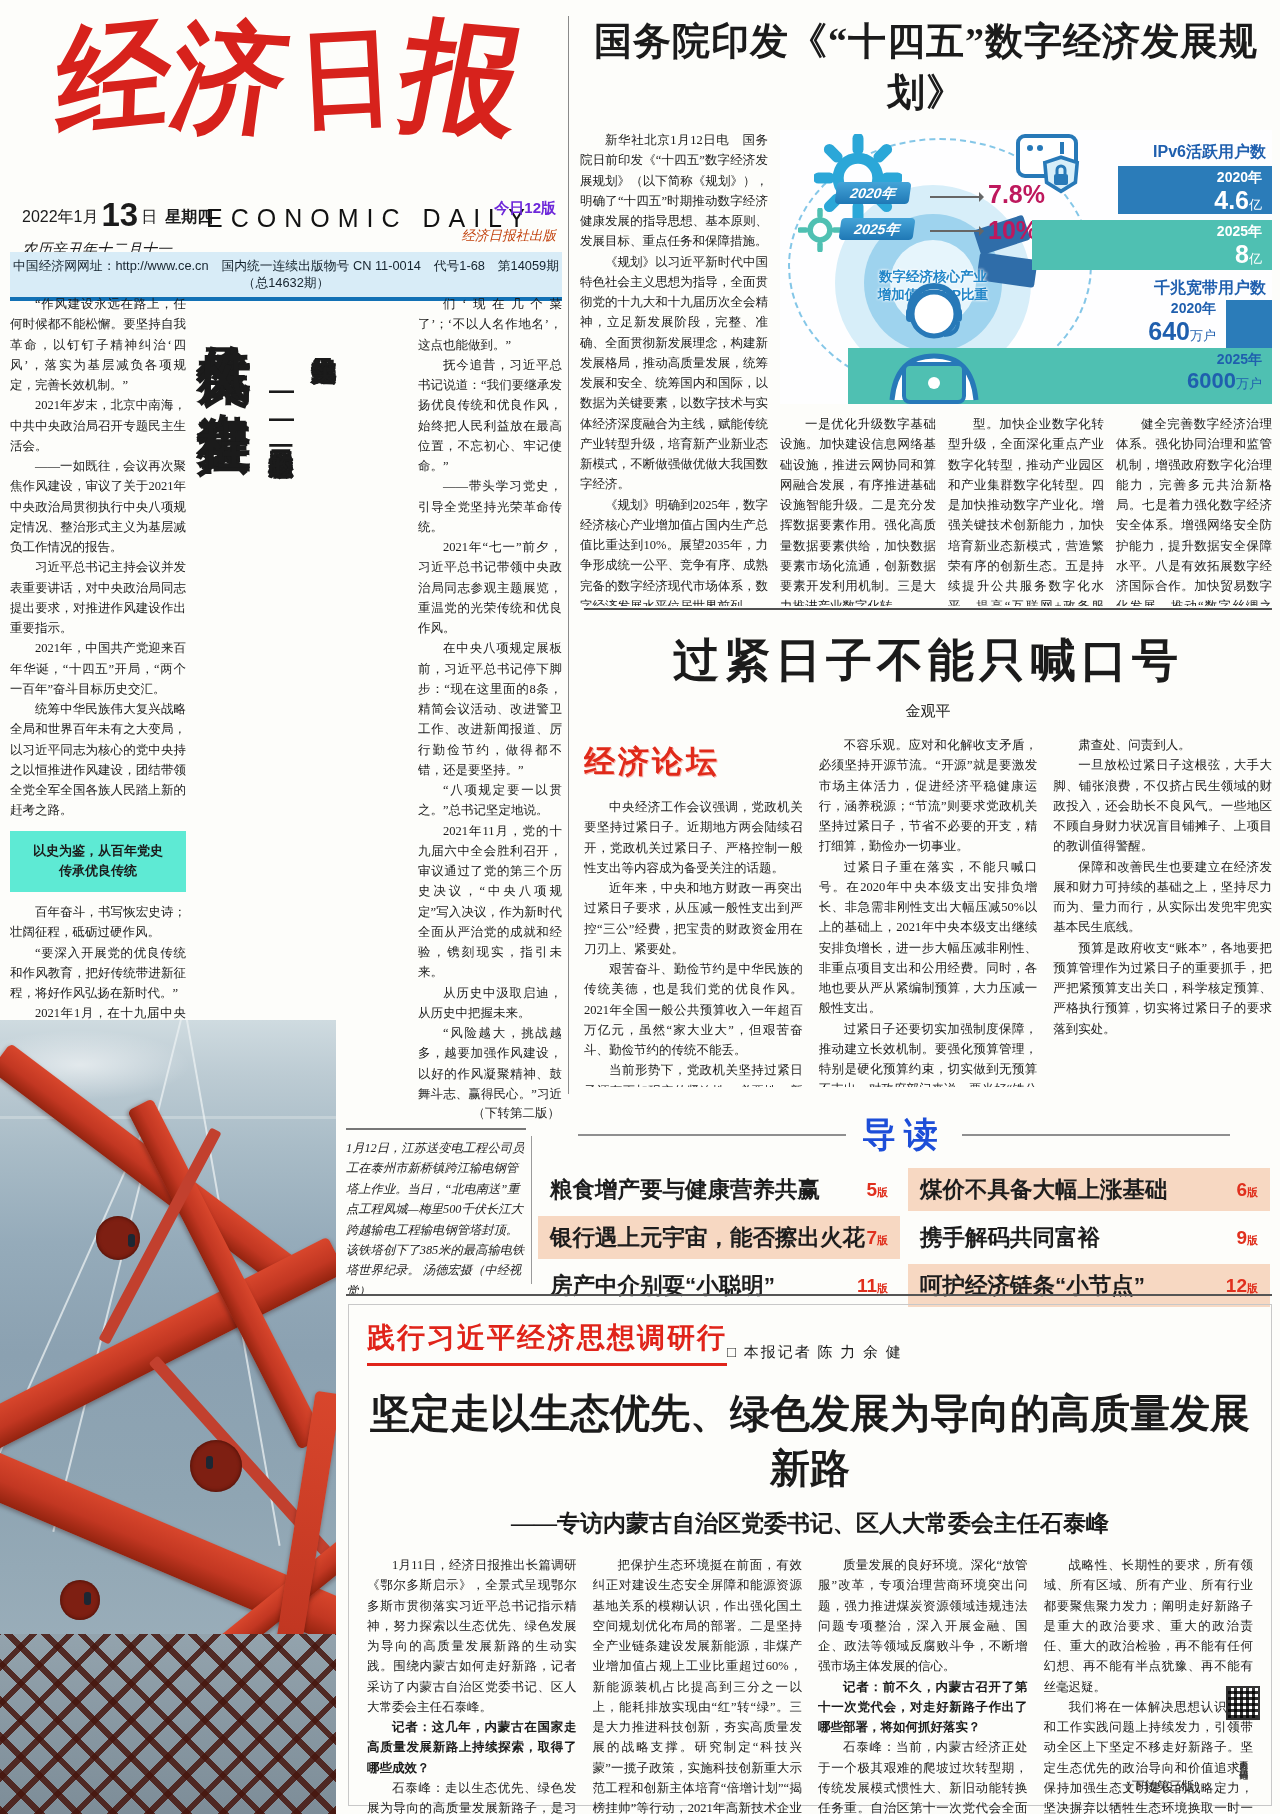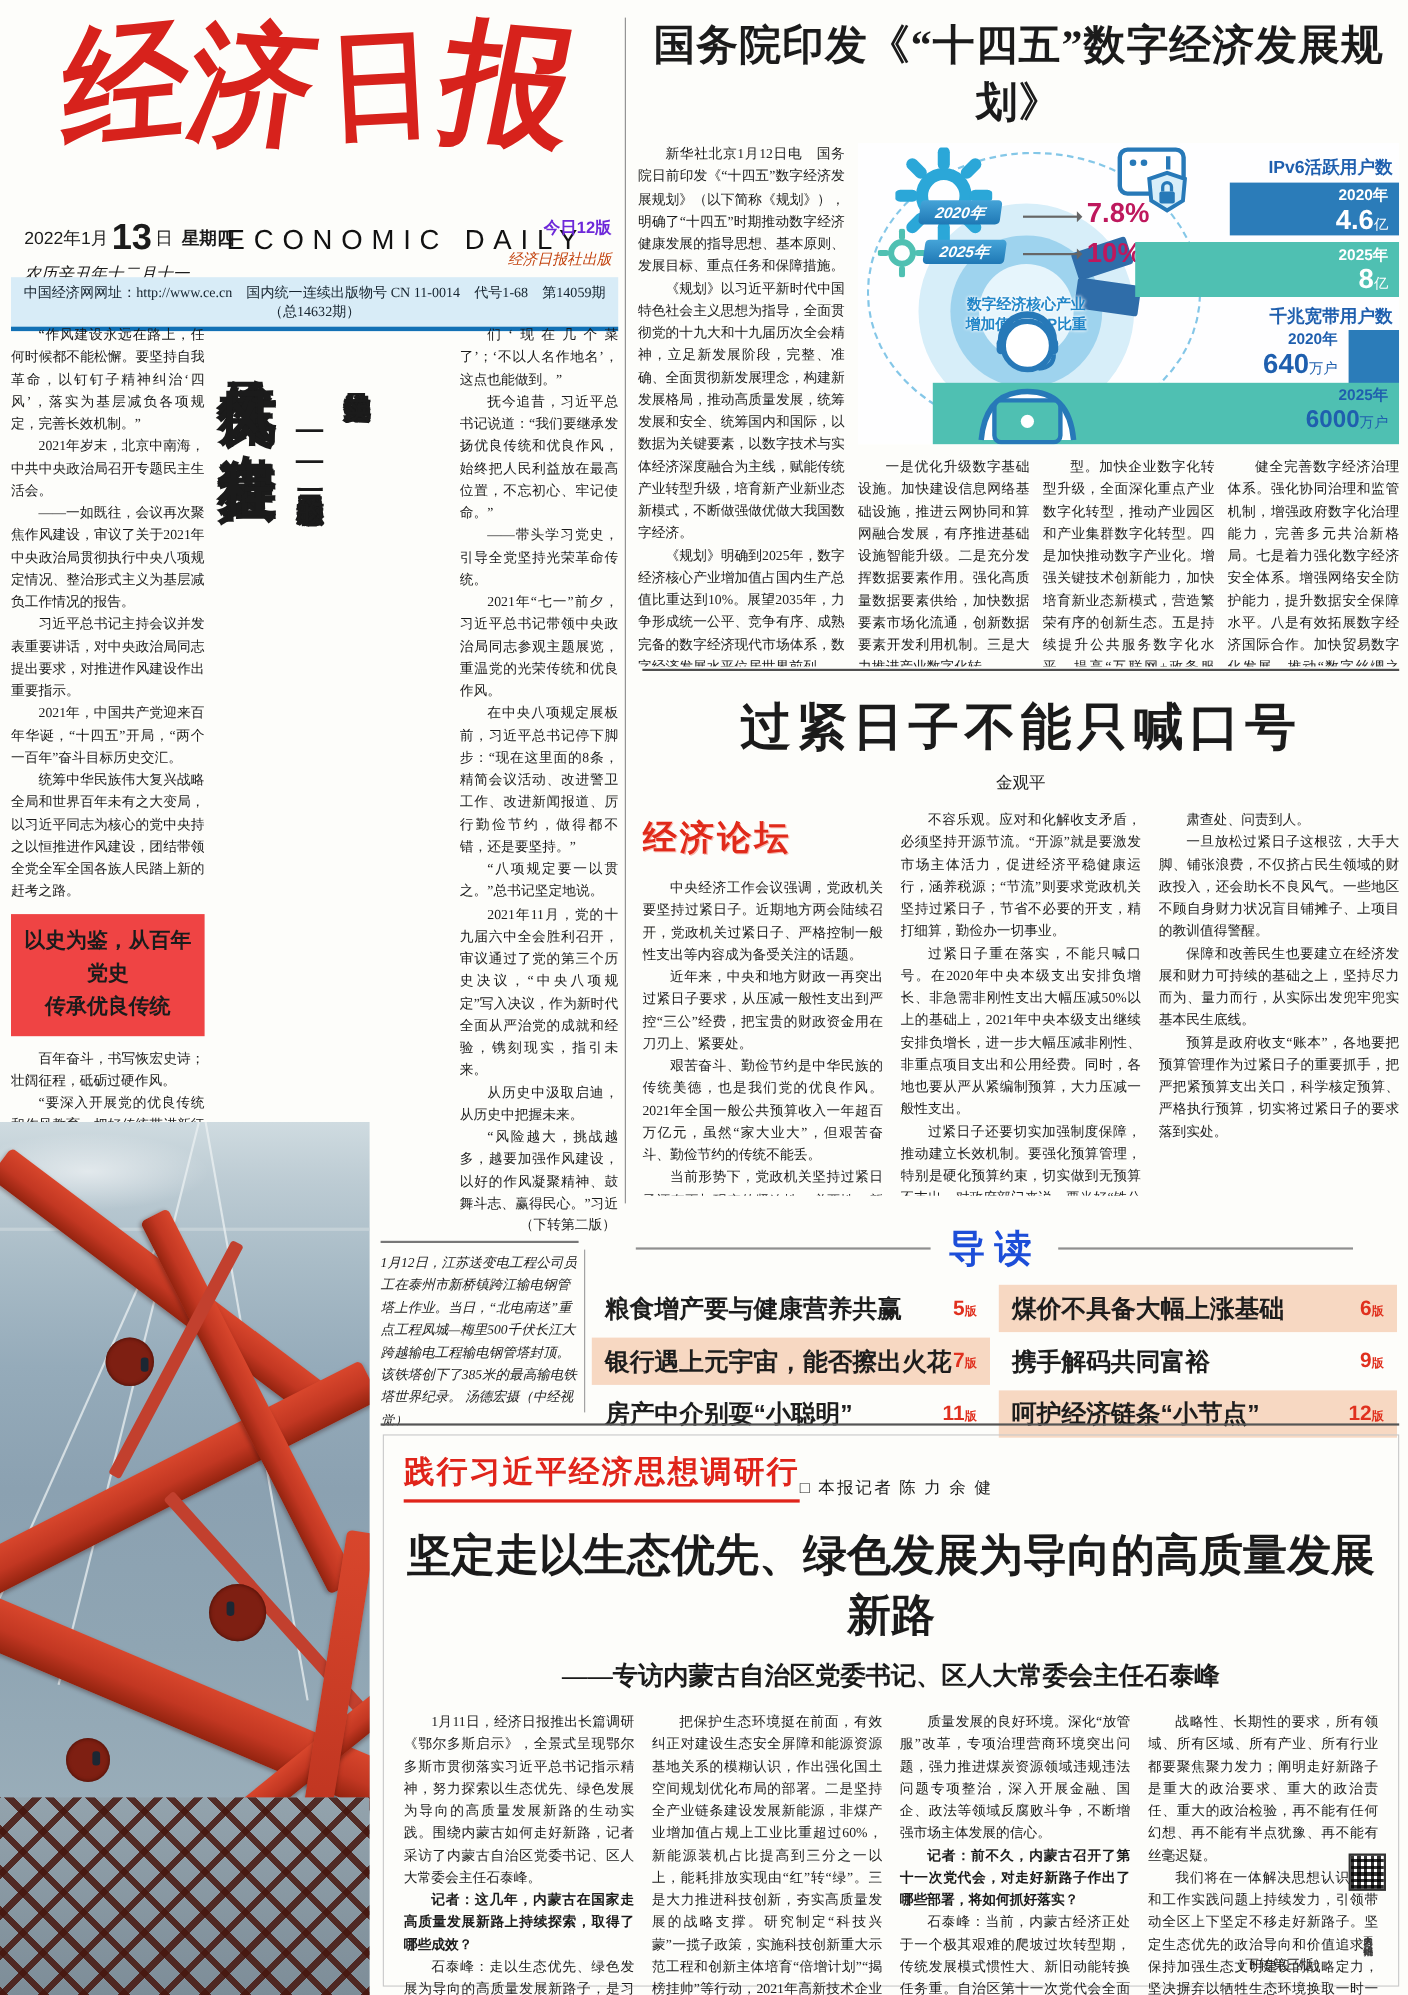--- a/index.html
+++ b/index.html
@@ -21,21 +21,21 @@
   .date-block .day{font-size:33px;font-weight:bold;vertical-align:-4px;padding:0 3px;}
   .date-block .wk{font-weight:bold;padding-left:8px;}
   .lunar{position:absolute;left:12px;top:234px;font-size:15px;font-style:italic;}
   .latin{position:absolute;left:196px;top:198px;font-family:"Liberation Sans",sans-serif;
          font-size:25px;letter-spacing:8px;color:#111;}
   .edition{position:absolute;right:6px;top:188px;text-align:right;line-height:1.9;}
   .edition .e1{font-family:"Liberation Sans",sans-serif;font-weight:bold;font-size:15px;color:#6d28d9;}
   .edition .e2{font-size:13.5px;color:#c2410c;font-style:italic;}
   .pub-bar{position:absolute;left:0;top:246px;width:100%;box-sizing:border-box;background:#d8ecf7;
            border-bottom:4px solid #1271b5;text-align:center;padding:6px 0 5px;
-           font-family:Liberation Serif, serif;font-size:12.8px;color:#15232e;}
+           font-family:Liberation Sans, sans-serif;font-size:12.8px;color:#15232e;}
 
   
   .vdiv1{position:absolute;left:568px;top:16px;width:1px;height:1078px;background:#8a8a8a;}
   .hline-forum{position:absolute;left:584px;top:608px;width:688px;height:2px;background:#4f4f4f;}
   .vdiv2{position:absolute;left:531px;top:1136px;width:1px;height:148px;background:#9a9a9a;}
   .hline-bottom{position:absolute;left:346px;top:1294px;width:926px;height:2px;background:#555;}
 
   
   .top-article{position:absolute;left:580px;top:14px;width:692px;height:592px;overflow:hidden;}
   .top-article h1{margin:2px 0 12px;text-align:center;font-size:38px;font-weight:900;
@@ -99,22 +99,22 @@
   .f-left{width:176px;flex:none;height:716px;}
   .f-mid{width:212px;flex:none;display:flex;flex-direction:row;gap:14px;padding-top:8px;height:730px;overflow:hidden;}
   .v-main{writing-mode:vertical-rl;text-orientation:upright;font-family:"Liberation Sans",sans-serif;
           font-weight:900;font-size:54px;line-height:1.05;letter-spacing:2px;}
   .v-sub{writing-mode:vertical-rl;text-orientation:upright;font-family:"Liberation Sans",sans-serif;
          font-weight:bold;font-size:25px;line-height:1.15;}
   .v-sub1{margin-top:74px;}
   .v-sub2{margin-top:36px;}
   .f-right{flex:1;min-width:0;height:828px;display:flex;flex-direction:column;}
   .f-right .col-text{flex:1;}
-  .hist-box{background:#ef4444;text-align:center;font-family:"Liberation Sans",sans-serif;
-            font-weight:bold;font-size:19px;line-height:1.6;padding:10px 4px;margin:10px 0;}
+  .hist-box{background:#5eead4;text-align:center;font-family:"Liberation Sans",sans-serif;
+            font-weight:bold;font-size:13px;line-height:1.6;padding:10px 4px;margin:10px 0;}
   .jump-line{text-align:right;text-indent:0;font-size:12.5px;padding:4px 2px 0 0;}
 
   
   .forum{position:absolute;left:584px;top:616px;width:688px;height:478px;overflow:hidden;}
   .forum h2{margin:14px 0 4px;text-align:center;font-family:"Liberation Sans",sans-serif;
             font-weight:900;font-size:46px;letter-spacing:5px;}
   .forum .byline{text-align:center;font-size:15px;margin:10px 0 14px;}
   .forum-cols{display:flex;gap:16px;height:352px;overflow:hidden;}
   .forum-cols>div{flex:1;min-width:0;}
   .forum-label{color:#e02a1a;font-family:"Liberation Sans",sans-serif;font-weight:900;

